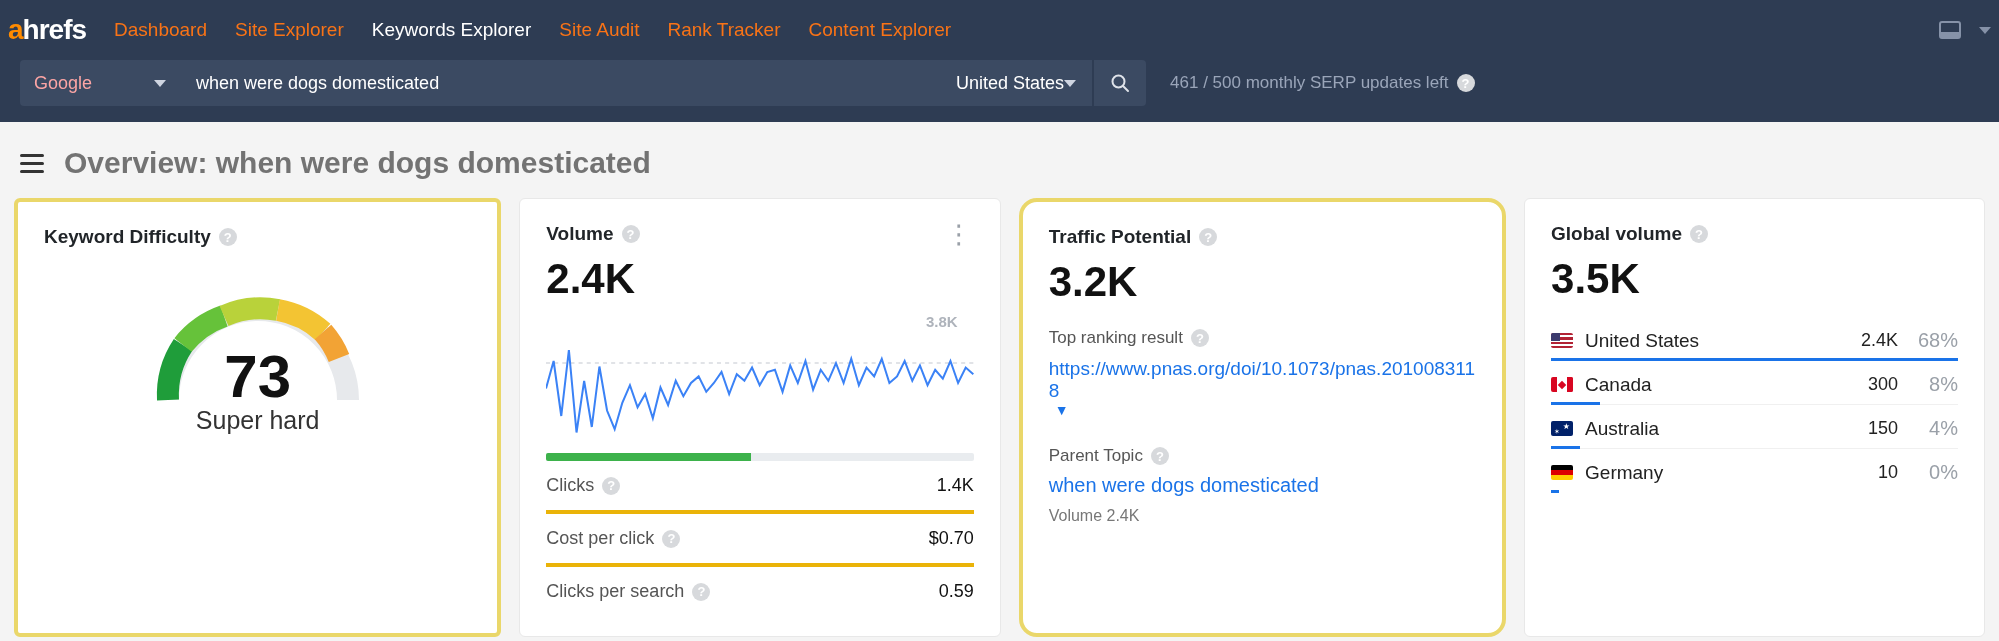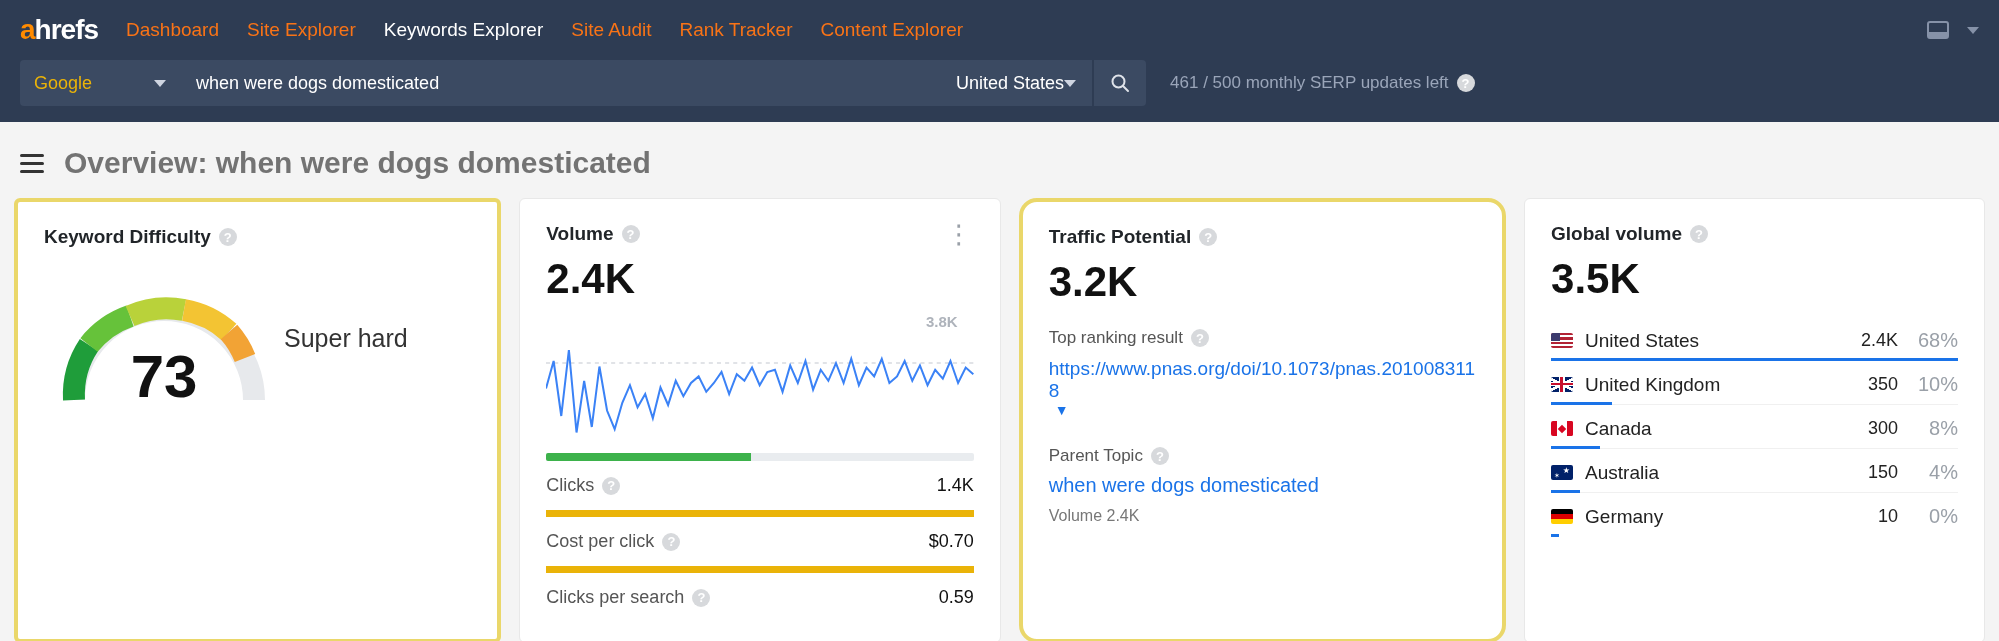--- a/index.html
+++ b/index.html
@@ -1,33 +1,33 @@
 <!DOCTYPE html>
 <html><head>
 <meta charset="utf-8">
 <style>
   * { box-sizing: border-box; margin: 0; padding: 0; }
   body { font-family: -apple-system, BlinkMacSystemFont, "Segoe UI", Helvetica, Arial, sans-serif; background: #f4f4f4; color: #333; font-size: 18px; }
 
   
-  .topbar { background: #2e3c53; color: #b8c0cf; display: flex; align-items: center; height: 60px; padding: 0 20px; }
+  .topbar { background: #2e3c53; color: #b8c0cf; display: flex; align-items: center; height: 60px; padding: 0 8px; }
   .logo { font-weight: 700; font-size: 28px; letter-spacing: -1px; }
   .logo .a1 { color: #ff8b00; }
   .logo .rest { color: #fff; }
   .navitems { display: flex; gap: 28px; margin-left: 28px; font-size: 19px; }
   .navitem { color: #f97316; cursor: pointer; }
   .navitem.active { color: #fff; }
   .topbar-right { margin-left: auto; display: flex; align-items: center; gap: 18px; }
   .topicon { width: 22px; height: 18px; border: 2px solid #8692a8; border-radius: 3px; position: relative; cursor: pointer; }
   .topicon:after { content: ""; position: absolute; bottom: 0; left: 0; right: 0; height: 5px; background: #8692a8; }
   .caret-down { width: 0; height: 0; border-left: 6px solid transparent; border-right: 6px solid transparent; border-top: 7px solid #8692a8; cursor: pointer; }
 
   
   .searchrow { background: #2e3c53; padding: 0 20px 16px 20px; display: flex; align-items: center; gap: 0; }
-  .selectbox { background: #3b4a62; color: #eab308; height: 46px; display: flex; align-items: center; padding: 0 14px; border-radius: 4px 0 0 4px; font-size: 18px; min-width: 160px; justify-content: space-between; cursor: pointer; }
+  .selectbox { background: #3b4a62; color: #fca5a5; height: 46px; display: flex; align-items: center; padding: 0 14px; border-radius: 4px 0 0 4px; font-size: 18px; min-width: 160px; justify-content: space-between; cursor: pointer; }
   .searchinput { background: #3b4a62; color: #fff; height: 46px; border: none; outline: none; padding: 0 16px; font-size: 18px; flex: 1; max-width: 760px; }
   .searchinput::placeholder { color: #c0c8d6; }
   .country { background: #3b4a62; color: #fff; height: 46px; display: flex; align-items: center; padding: 0 16px; font-size: 18px; min-width: 150px; justify-content: space-between; cursor: pointer; }
   .searchbtn { background: #3b4a62; color: #fff; height: 46px; width: 52px; display: flex; align-items: center; justify-content: center; border-radius: 0 4px 4px 0; margin-left: 2px; cursor: pointer; }
   .serpstatus { color: #9aa5b9; margin-left: 24px; font-size: 17px; display: flex; align-items: center; gap: 8px; }
 
   
   .titlerow { display: flex; align-items: center; gap: 20px; padding: 24px 20px 18px 20px; }
   .hamburger { display: inline-flex; flex-direction: column; gap: 5px; cursor: pointer; }
   .hamburger span { width: 24px; height: 3px; background: #333; border-radius: 2px; }
@@ -37,33 +37,33 @@
   .cardrow { display: flex; gap: 18px; padding: 0 14px 20px 14px; }
   .card { background: #fff; border-radius: 6px; border: 1px solid #e8e8e8; padding: 24px 26px 20px 26px; flex: 1; min-width: 0; }
   .card.highlight { border: 4px solid #ead76a; }
   .card-title-row { display: flex; align-items: center; gap: 8px; margin-bottom: 10px; }
   .card-title { font-size: 19px; font-weight: 700; color: #212529; }
   .help { display: inline-flex; width: 18px; height: 18px; border-radius: 50%; background: #d7d9dc; color: #fff; align-items: center; justify-content: center; font-size: 13px; font-weight: 700; cursor: help; }
   .bignum { font-size: 42px; font-weight: 700; color: #111; }
   .dots { margin-left: auto; color: #9aa0a8; font-size: 26px; letter-spacing: 2px; cursor: pointer; line-height: 8px; }
 
   
-  .gauge-wrap { display: flex; flex-direction: row; align-items: center; margin: 22px 0 16px 0; }
+  .gauge-wrap { display: flex; flex-direction: column; align-items: center; margin: 22px 0 16px 0; }
   .gauge { width: 240px; height: 140px; position: relative; }
   .gauge-score { position: absolute; top: 72px; left: 0; right: 0; text-align: center; font-size: 60px; font-weight: 700; color: #111; }
   .gauge-label { text-align: center; font-size: 25px; color: #333; margin-top: -4px; }
   .kd-note { background: #fff39a; font-size: 16px; text-align: center; padding: 4px 6px; line-height: 1.4; margin-top: 28px; }
 
   
   .sparkwrap { position: relative; margin-top: 10px; }
   .maxlabel { position: absolute; top: 0; right: 16px; color: #aeb3bb; font-size: 15px; font-weight: bold; }
   .spark { width: 100%; height: 130px; display: block; }
   .progressbar { height: 8px; background: #e9ecef; border-radius: 2px; margin-top: 10px; overflow: hidden; }
   .progressbar .fill { height: 100%; background: #3db24b; }
-  .statsrow { display: flex; justify-content: space-between; align-items: center; border-bottom: 7px solid #eab308; padding: 14px 0; font-size: 18px; }
+  .statsrow { display: flex; justify-content: space-between; align-items: center; border-bottom: 4px solid #eab308; padding: 14px 0; font-size: 18px; }
   .statsrow .label { color: #555; display: flex; align-items: center; gap: 8px; }
   .statsrow .value { color: #111; }
 
   
   .sub-label { font-size: 17px; color: #555; display: flex; align-items: center; gap: 8px; margin-top: 22px; }
   .link-url { color: #1a73e8; font-size: 19px; word-break: break-all; margin-top: 10px; display: flex; flex-wrap: wrap; align-items: center; cursor: pointer; }
   .link-caret { color: #1a73e8; margin-left: 6px; font-size: 14px; }
   .parent-link { color: #1a73e8; font-size: 20px; margin-top: 8px; cursor: pointer; }
   .small-muted { font-size: 16px; color: #777; margin-top: 10px; }
 
@@ -244,27 +244,20 @@
     <div class="bignum">3.5K</div>
     <div id="gvrows" style="margin-top:14px;">
         <div class="gvrow">
           <span class="flag flag-us"></span>
           <span class="gvname">United States</span>
           <span class="gvvol">2.4K</span>
           <span class="gvpct">68%</span>
           <span class="gvbar" style="width:100%"></span>
         </div>
         <div class="gvrow">
-          <span class="flag flag-gb"></span>
-          <span class="gvname">United Kingdom</span>
-          <span class="gvvol">350</span>
-          <span class="gvpct">10%</span>
-          <span class="gvbar" style="width:15%"></span>
-        </div>
-        <div class="gvrow">
           <span class="flag flag-ca">
             <span class="leaf"></span>
           </span>
           <span class="gvname">Canada</span>
           <span class="gvvol">300</span>
           <span class="gvpct">8%</span>
           <span class="gvbar" style="width:12%"></span>
         </div>
         <div class="gvrow">
           <span class="flag flag-au"></span>

